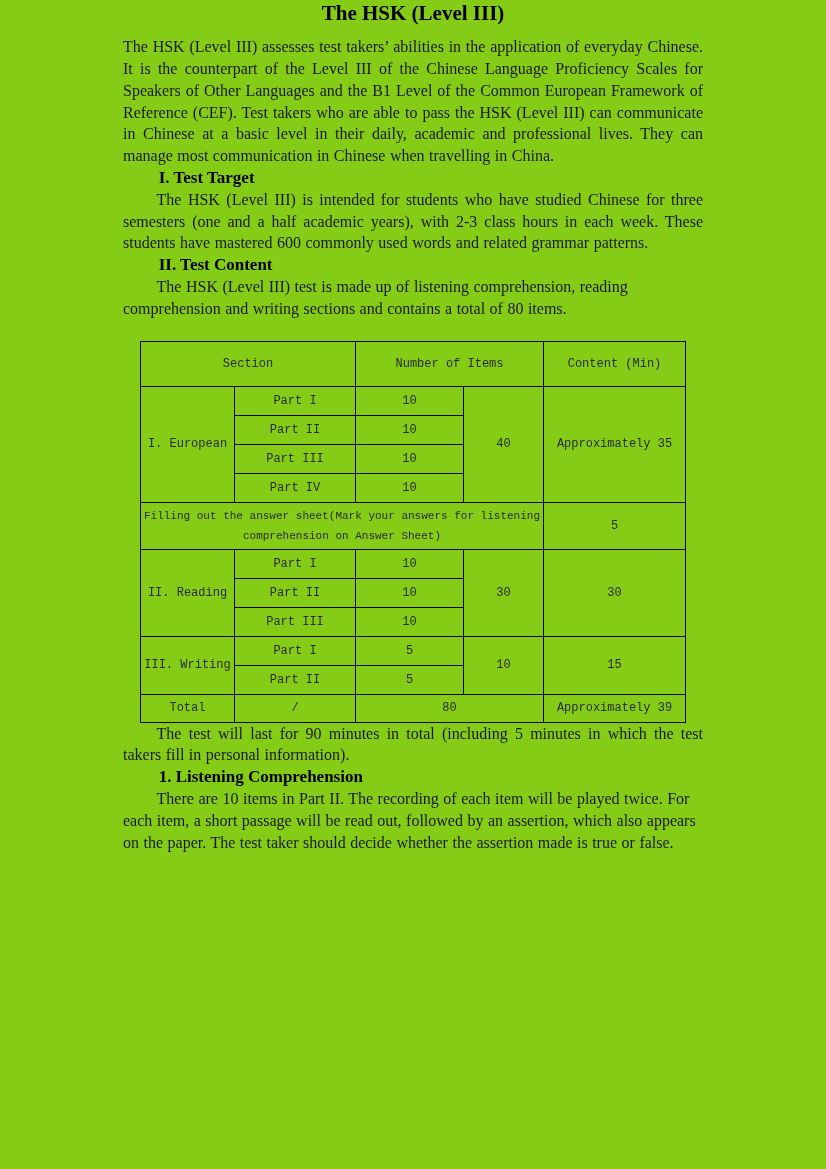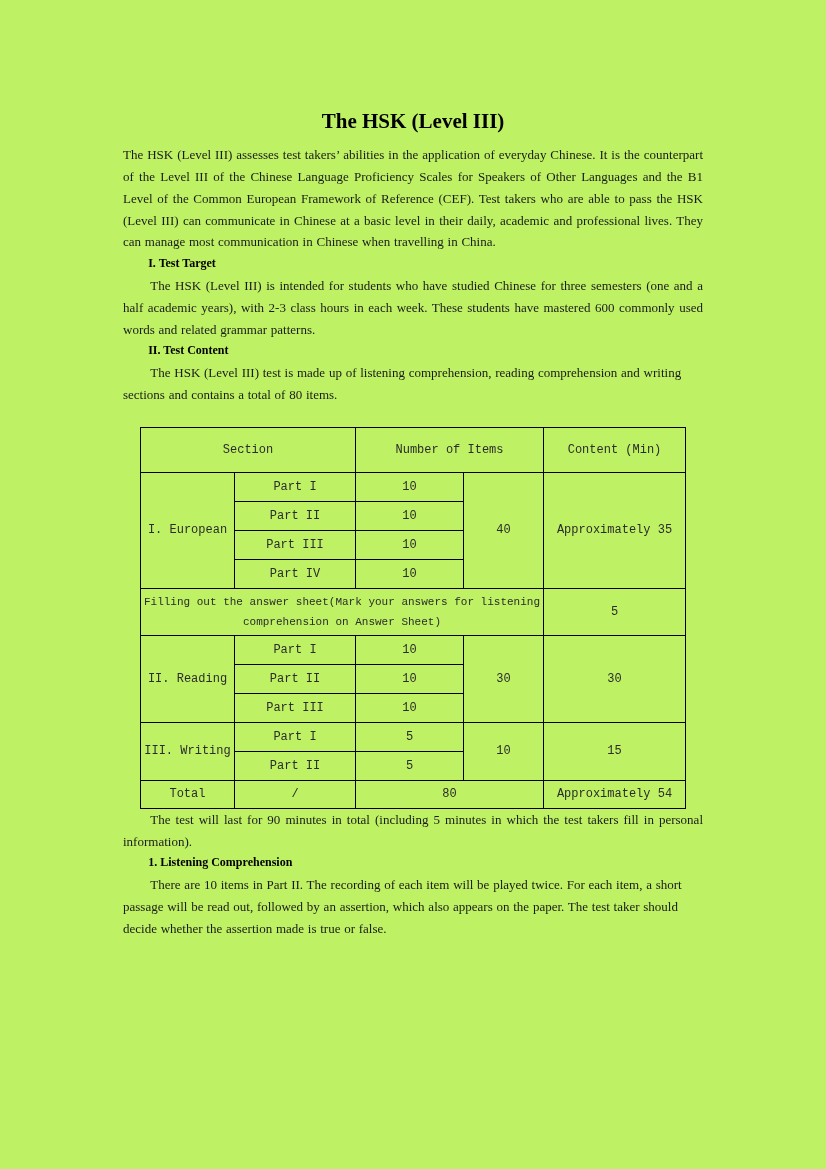--- a/index.html
+++ b/index.html
@@ -1,48 +1,47 @@
 <!DOCTYPE html>
 <html><head>
 <meta charset="utf-8">
 <style>
   html, body { margin: 0; padding: 0; background: #ffffff; }
   .page {
     position: relative;
     width: 826px;
     height: 1169px;
-    background: #bef264;
+    background: #84cc16;
     overflow: hidden;
     font-family: "Liberation Serif", "DejaVu Serif", serif;
     color: #1a1a1a;
     box-sizing: border-box;
-    padding-top: 108px;
   }
   .content {
     width: 580px;
     margin: 0 auto;
   }
   .doc-title {
     font-size: 21px;
     font-weight: bold;
     text-align: center;
     color: #000000;
     margin: 0 0 9px 0;
     line-height: 1.3;
   }
   p.body-par {
-    font-size: 13px;
+    font-size: 16px;
     line-height: 21.8px;
     margin: 0;
     word-spacing: 0.5px;
   }
   p.justify { text-align: justify; }
   p.indent { text-indent: 2.1em; }
   p.heading {
-    font-size: 12px;
+    font-size: 17px;
     line-height: 21.8px;
     font-weight: bold;
     color: #000000;
     margin: 0 0 0 2.1em;
   }
   table.hsk-table {
     table-layout: fixed;
     border-collapse: collapse;
     width: 545px;
     margin: 21px auto 0 auto;
@@ -150,21 +149,21 @@
         </tr>
         <tr class="r-part">
           <td>Part II</td>
           <td>5</td>
         </tr>
 
         <tr class="r-total">
           <td>Total</td>
           <td>/</td>
           <td colspan="2">80</td>
-          <td>Approximately 54</td>
+          <td>Approximately 39</td>
         </tr>
       </tbody>
     </table>
 
     <p class="body-par justify indent">The test will last for 90 minutes in total (including 5 minutes in which the test takers fill in personal information).</p>
 
     <p class="heading">1. Listening Comprehension</p>
 
 
     <p class="body-par indent">There are 10 items in Part II. The recording of each item will be played twice. For each item, a short passage will be read out, followed by an assertion, which also appears on the paper. The test taker should decide whether the assertion made is true or false.</p>

